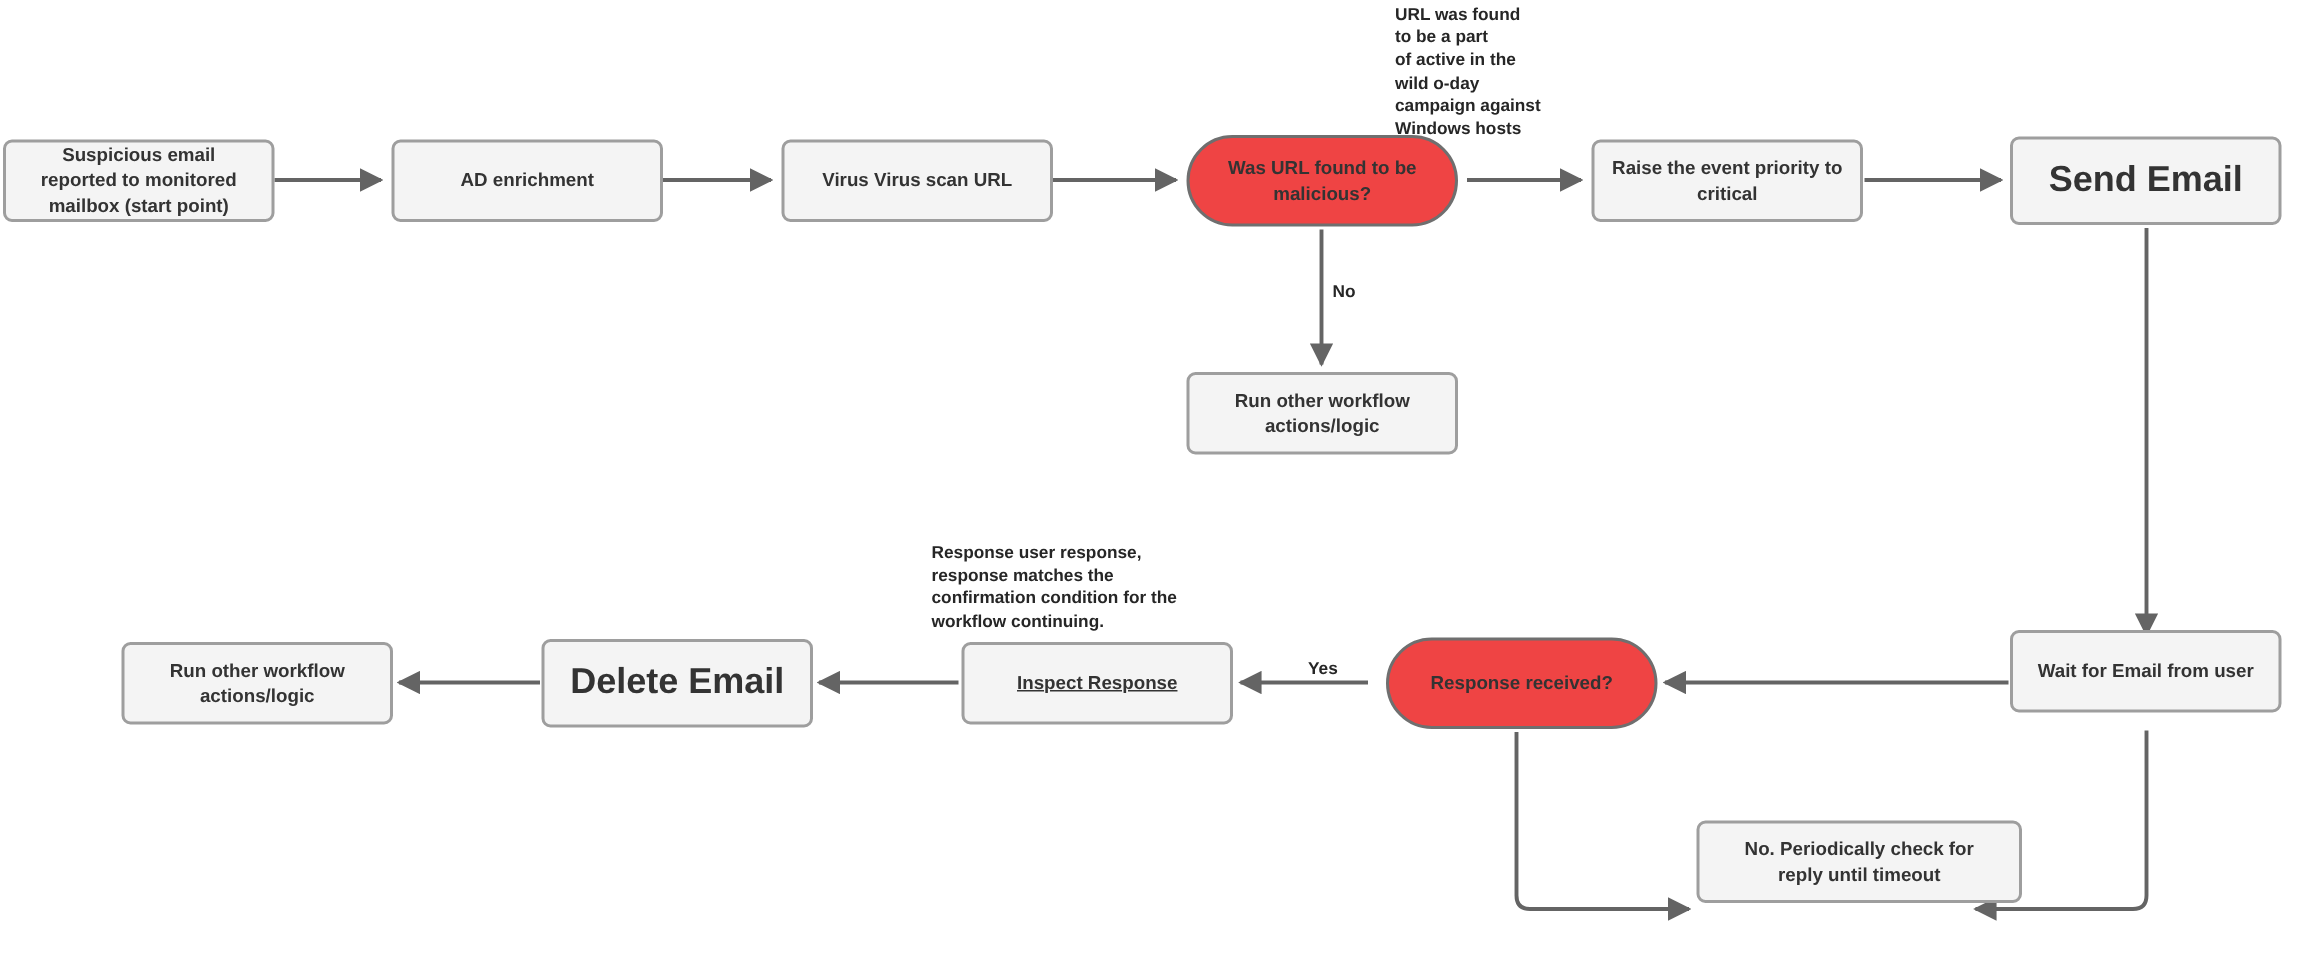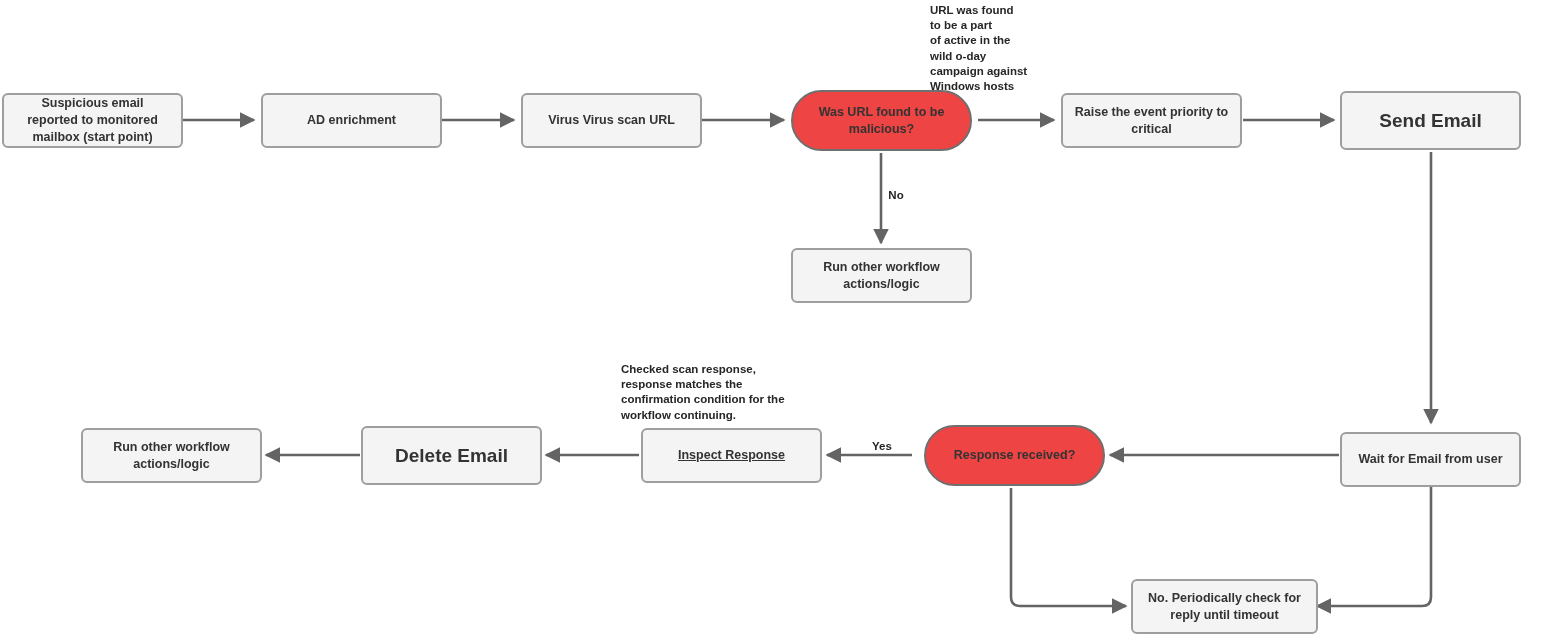--- a/index.html
+++ b/index.html
@@ -42,21 +42,21 @@
     line-height: 1.35;
     padding: 2px 6px;
     z-index: 2;
   }
   .node.decision {
     background: #ef4444;
     border: 2px solid #6f6f6f;
     border-radius: 40px;
   }
   .node.big {
-    font-size: 19px;
+    font-size: 24px;
     font-weight: bold;
     text-align: center;
   }
   .node .label {
     display: block;
     white-space: pre-line;
   }
   .edge-label {
     position: absolute;
     color: #262626;
@@ -135,56 +135,56 @@
 
   <div class="node big" style="left:1340px; top:91px; width:181px; height:59px;">
     <span class="label">Send Email</span>
   </div>
 
   <div class="node" style="left:791px; top:248px; width:181px; height:55px;">
     <span class="label">Run other workflow
 actions/logic</span>
   </div>
 
-  <div class="node" style="left:1340px; top:432px; width:181px; height:55px;">
+  <div class="node" style="left:1340px; top:420px; width:181px; height:55px;">
     <span class="label">Wait for Email from user</span>
   </div>
 
   <div class="node decision" style="left:924px; top:425px; width:181px; height:61px;">
     <span class="label">Response received?</span>
   </div>
 
   <div class="node" style="left:641px; top:428px; width:181px; height:55px;text-decoration:underline;">
     <span class="label">Inspect Response</span>
   </div>
 
   <div class="node big" style="left:361px; top:426px; width:181px; height:59px;">
     <span class="label">Delete Email</span>
   </div>
 
   <div class="node" style="left:81px; top:428px; width:181px; height:55px;">
     <span class="label">Run other workflow
 actions/logic</span>
   </div>
 
-  <div class="node" style="left:1131px; top:579px; width:187px; height:55px;">
+  <div class="node" style="left:1131px; top:547px; width:217px; height:55px;">
     <span class="label">No. Periodically check for
 reply until timeout</span>
   </div>
 
   <div class="edge-label" style="left:930px; top:3px; width:200px;">URL was found
 to be a part
 of active in the
 wild o-day
 campaign against
 Windows hosts</div>
 
   <div class="edge-label" style="left:874px; top:188px; width:44px; text-align:center;">No</div>
 
 
   <div class="edge-label" style="left:872px; top:439px; width:44px;">Yes</div>
 
-  <div class="edge-label" style="left:621px; top:362px; width:260px;">Checked scan response,
+  <div class="edge-label" style="left:621px; top:362px; width:260px;">Response user response,
 response matches the
 confirmation condition for the
 workflow continuing.</div>
 
 </div>
 
 </body></html>

